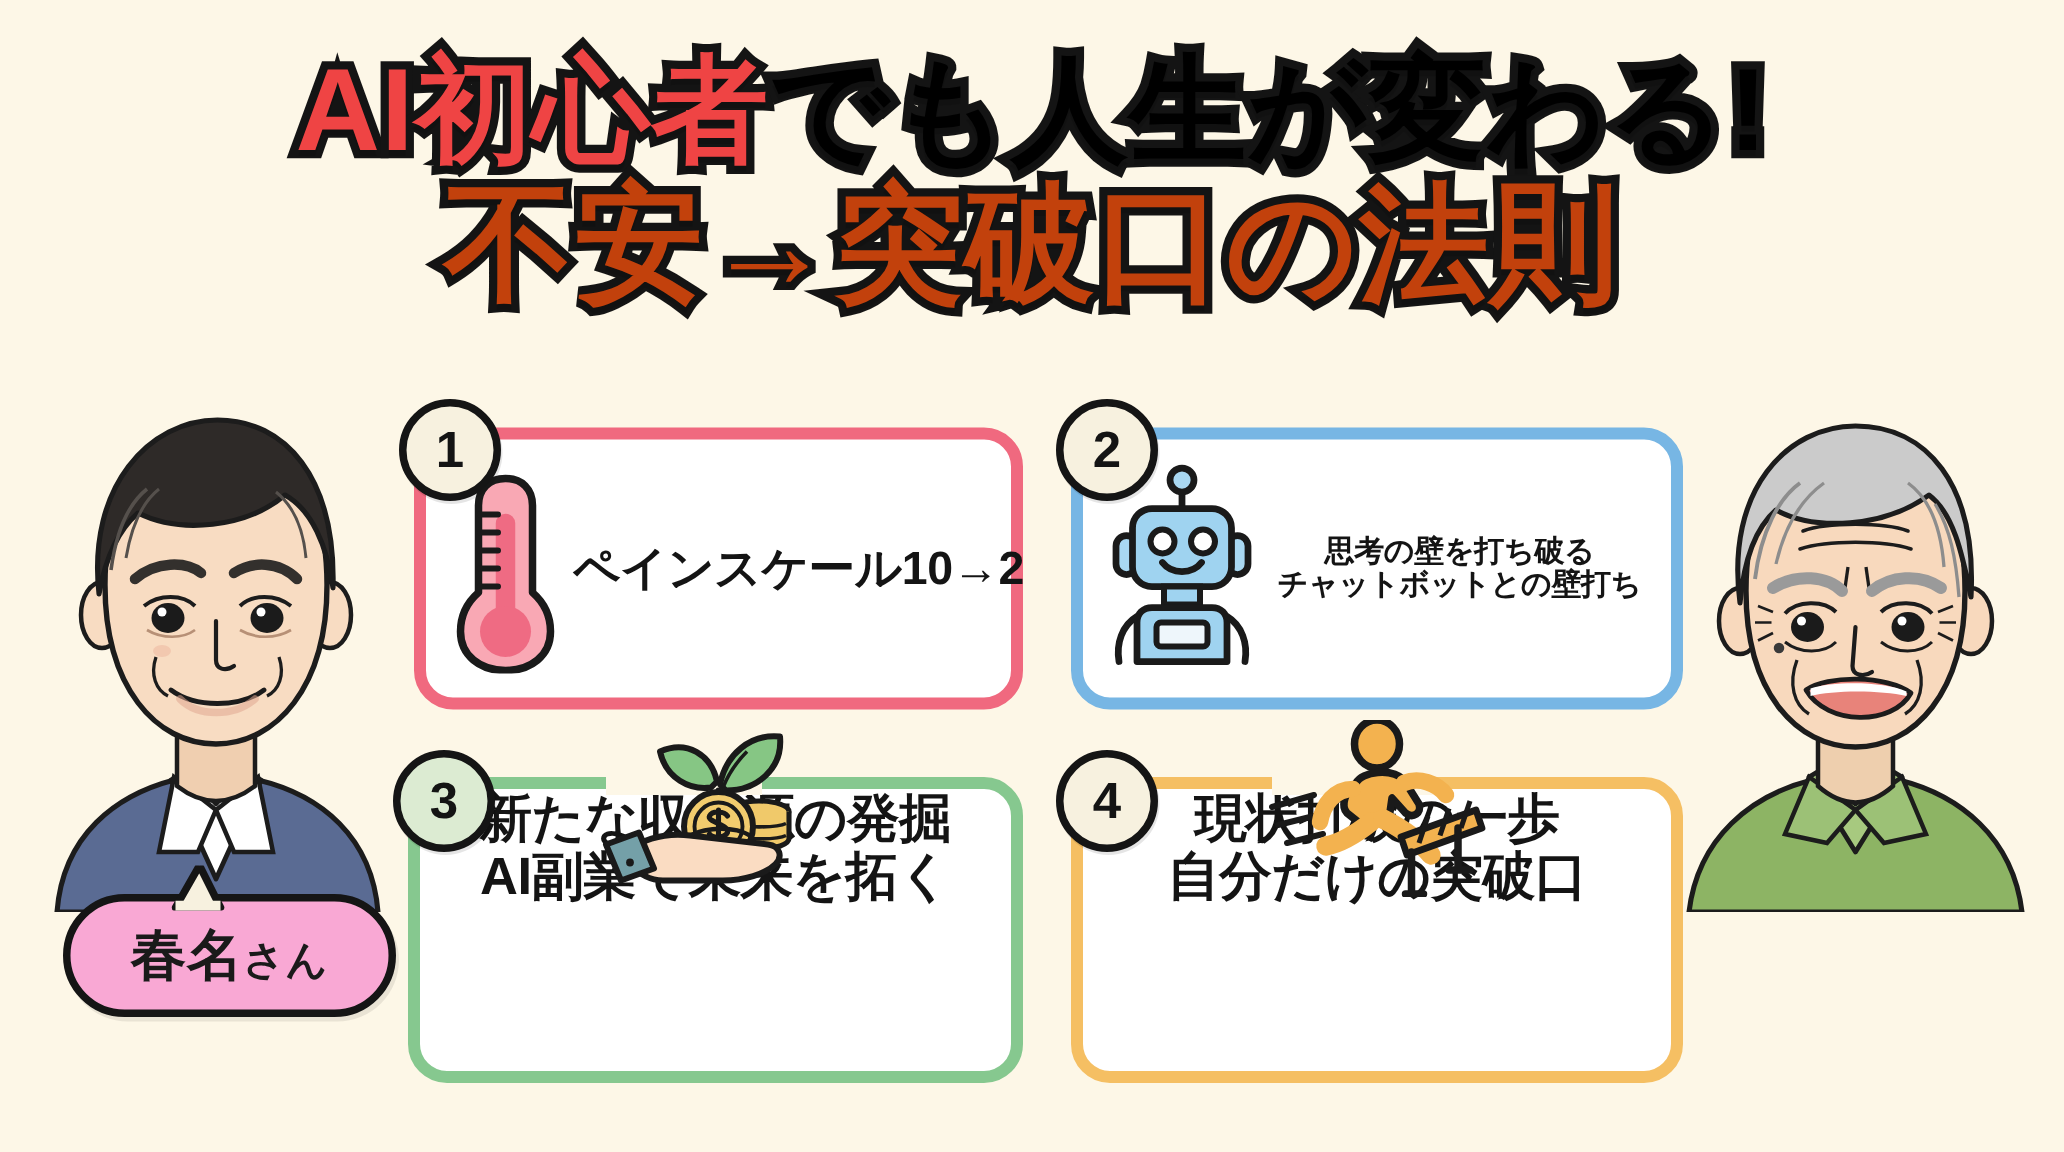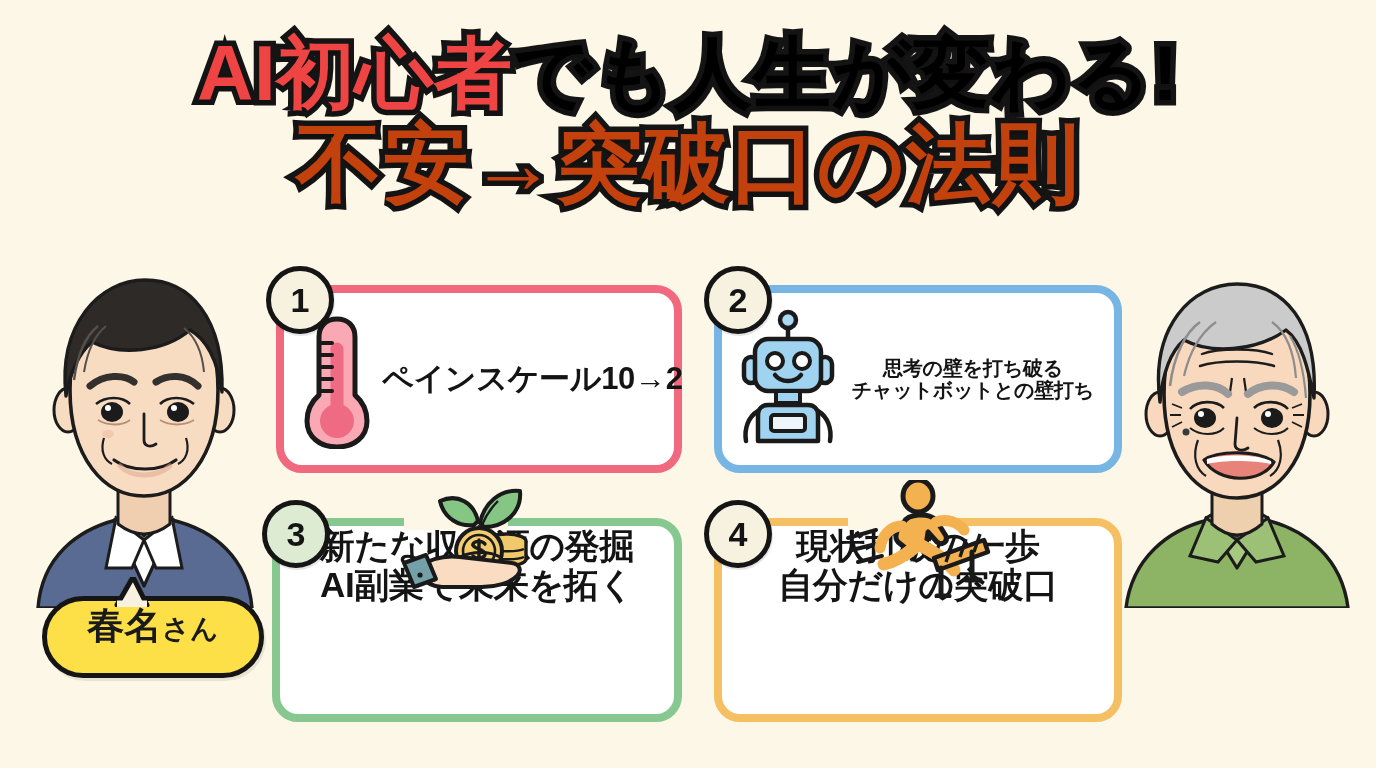--- a/index.html
+++ b/index.html
@@ -54,24 +54,25 @@
   .portrait {
     position: absolute;
     z-index: 3;
   }
   .portrait svg { display: block; }
 
   
   .bubble {
     position: absolute;
     z-index: 5;
-    background: #fde047;
+    background: #f9a8d4;
     border: 5px solid #151515;
     border-radius: 44px;
     display: flex;
+    align-items: center;
     justify-content: center;
     box-shadow: 2px 3px 0 rgba(0,0,0,0.08);
   }
   .bubble-text {
     font-weight: 900;
     color: #1a1a1a;
     white-space: nowrap;
     letter-spacing: 0.01em;
   }
   .bubble-text .small { font-size: 0.74em; }

